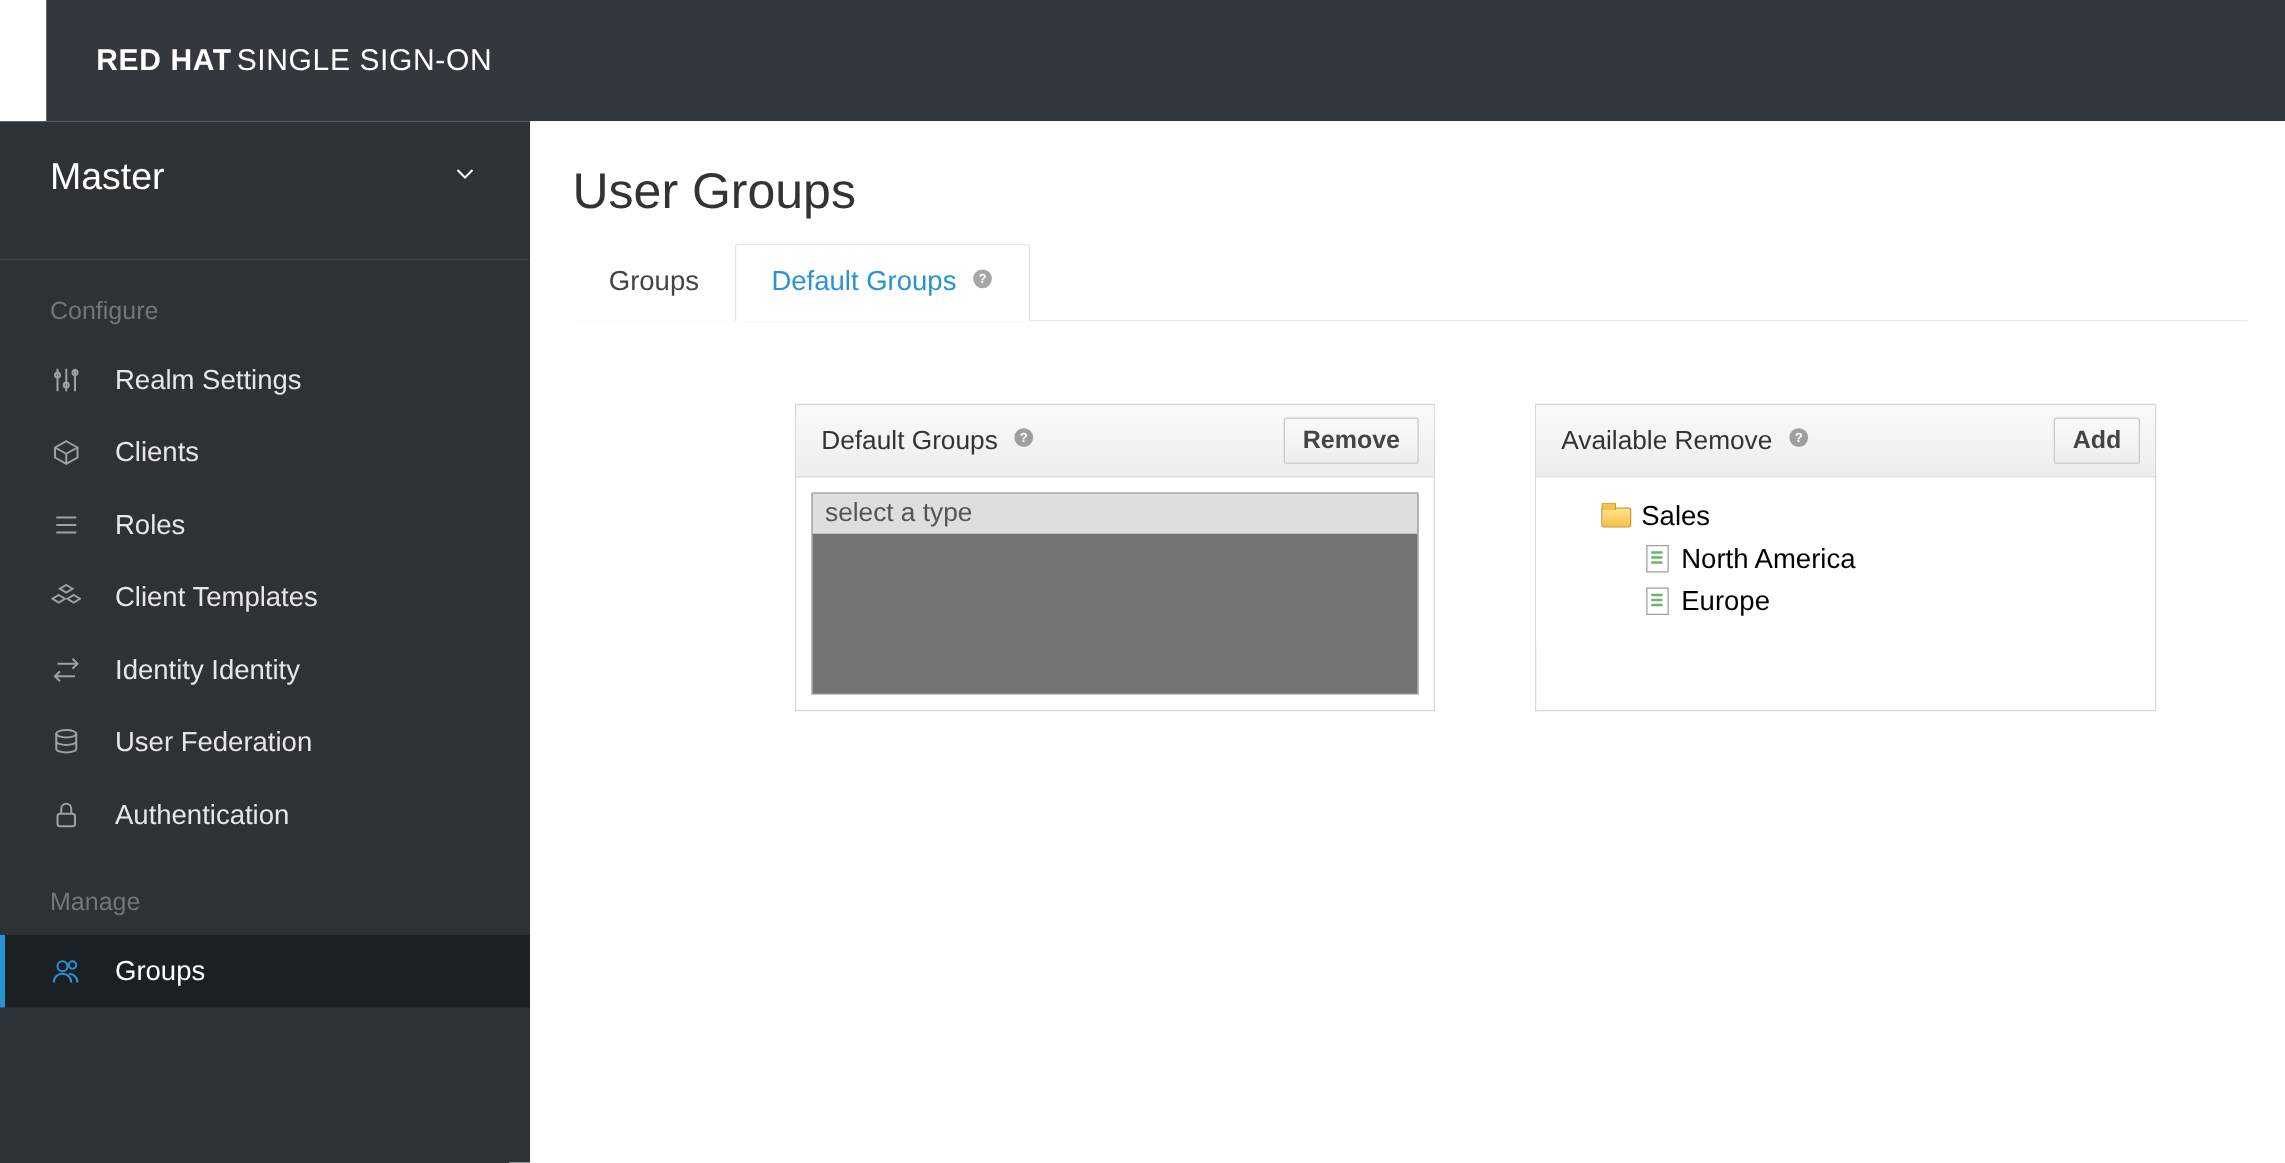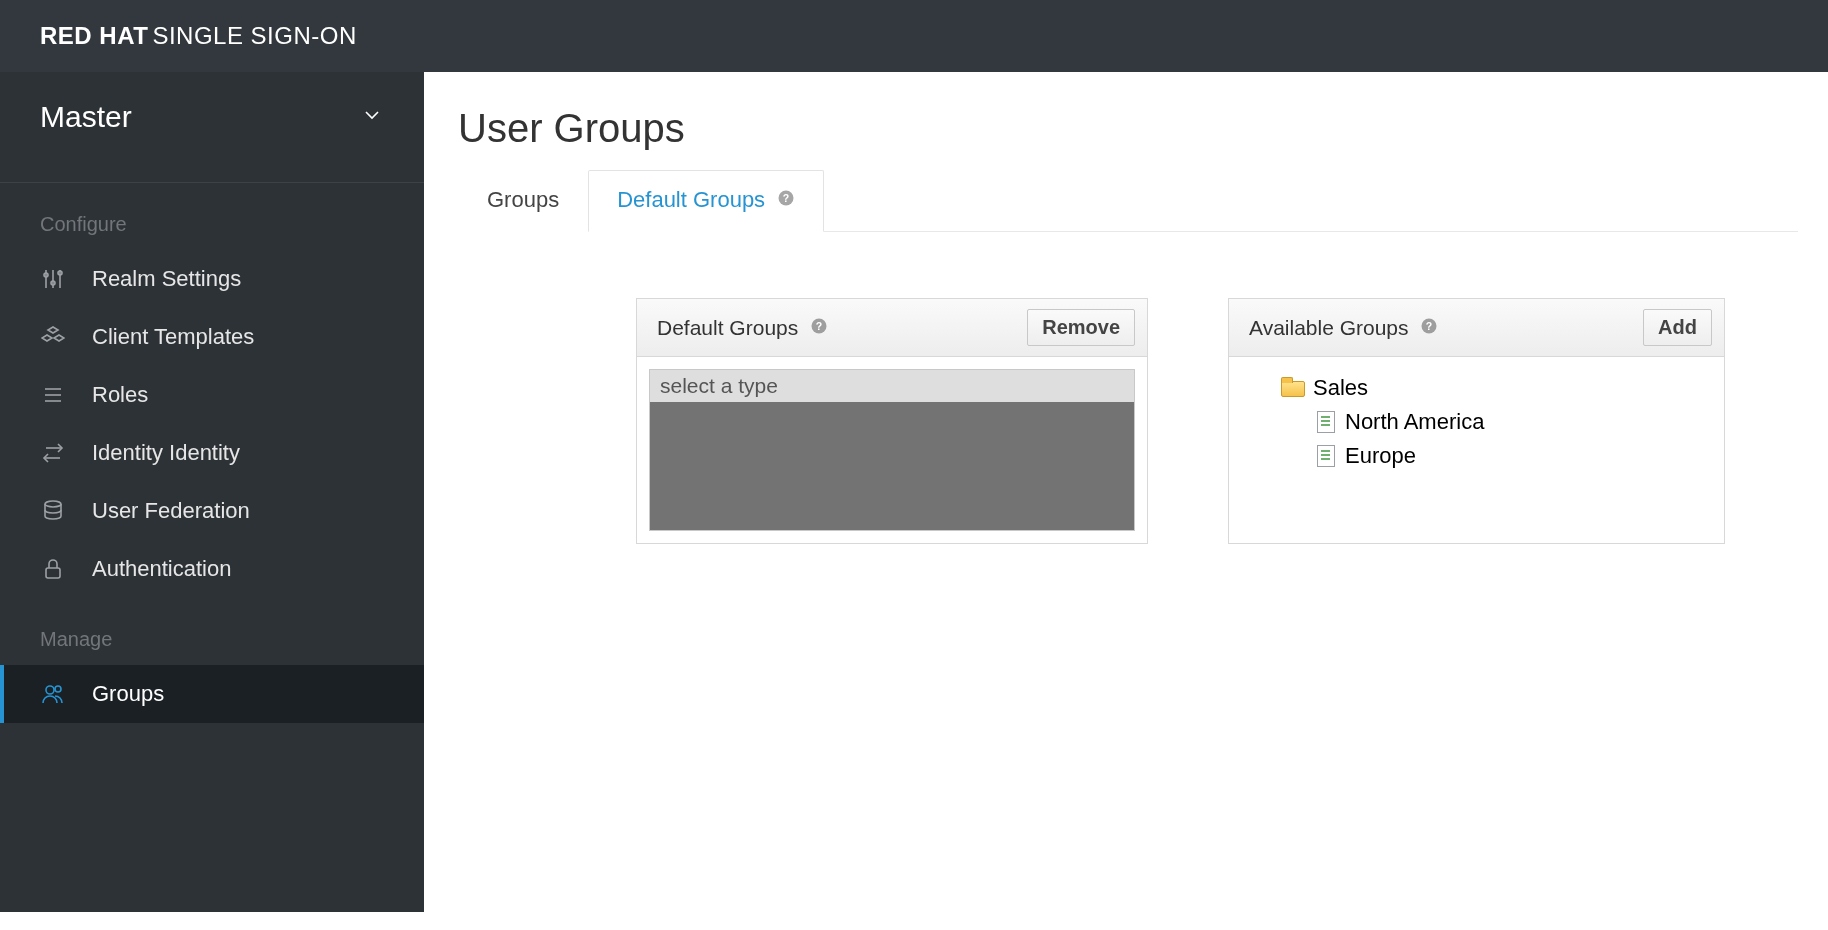--- a/index.html
+++ b/index.html
@@ -6,25 +6,26 @@
 body {
   font-family: "Helvetica Neue", Helvetica, Arial, sans-serif;
   font-size: 16px;
   color: #333;
   width: 1828px;
   height: 930px;
   overflow: hidden;
   background: #fff;
 }
 .topbar {
-  height: 72px;
+  height: 97px;
   background: #33383e;
   display: flex;
   align-items: center;
   padding-left: 40px;
+  margin-left: 37px;
 }
 .brand-bold { color: #fff; font-size: 24px; font-weight: 700; letter-spacing: 0.5px; }
 .brand-thin { color: #fff; font-size: 24px; font-weight: 300; letter-spacing: 0.5px; margin-left: 4px; }
 
 .layout { display: flex; height: calc(100% - 90px); }
 .sidebar {
   width: 424px;
   background: #2d3237;
   color: #ddd;
   display: flex;
@@ -200,41 +201,52 @@
               <line x1="12" y1="3" x2="12" y2="21"></line>
               <line x1="19" y1="3" x2="19" y2="21"></line>
               <circle cx="5" cy="8" r="2"></circle>
               <circle cx="12" cy="16" r="2"></circle>
               <circle cx="19" cy="6" r="2"></circle>
             </svg>
         </span>
         <span class="label">Realm Settings</span>
       </div>
 
+      <div class="sb-item">
+        <span class="icon">
+          <svg class="sicon" viewBox="0 0 24 24">
+              <polygon points="12 3 21 8 21 16 12 21 3 16 3 8"></polygon>
+              <line x1="3" y1="8" x2="12" y2="13"></line>
+              <line x1="21" y1="8" x2="12" y2="13"></line>
+              <line x1="12" y1="13" x2="12" y2="21"></line>
+            </svg>
+        </span>
+        <span class="label">Clients</span>
+      </div>
+
+      <div class="sb-item">
+        <span class="icon">
+          <svg class="sicon" viewBox="0 0 24 24">
+              <line x1="4" y1="6" x2="20" y2="6"></line>
+              <line x1="4" y1="12" x2="20" y2="12"></line>
+              <line x1="4" y1="18" x2="20" y2="18"></line>
+            </svg>
+        </span>
+        <span class="label">Roles</span>
+      </div>
 
       <div class="sb-item">
         <span class="icon">
           <svg class="sicon" viewBox="0 0 24 24">
               <polygon points="12 2 17 5 12 8 7 5"></polygon>
               <polygon points="6 10 11 13 6 16 1 13"></polygon>
               <polygon points="18 10 23 13 18 16 13 13"></polygon>
             </svg>
         </span>
         <span class="label">Client Templates</span>
-      </div>
-
-      <div class="sb-item">
-        <span class="icon">
-          <svg class="sicon" viewBox="0 0 24 24">
-              <line x1="4" y1="6" x2="20" y2="6"></line>
-              <line x1="4" y1="12" x2="20" y2="12"></line>
-              <line x1="4" y1="18" x2="20" y2="18"></line>
-            </svg>
-        </span>
-        <span class="label">Roles</span>
       </div>
 
       <div class="sb-item">
         <span class="icon">
           <svg class="sicon" viewBox="0 0 24 24">
               <polyline points="17 3 21 7 17 11"></polyline>
               <line x1="21" y1="7" x2="5" y2="7"></line>
               <polyline points="7 21 3 17 7 13"></polyline>
               <line x1="3" y1="17" x2="19" y2="17"></line>
             </svg>
@@ -315,21 +327,21 @@
         <div class="panel-body-left">
           <div class="select-box">
             <div class="select-row">select a type</div>
           </div>
         </div>
       </div>
 
       <div class="panel right">
         <div class="panel-header">
           <span class="panel-title">
-            <span>Available Groups</span>
+            <span>Available Remove</span>
             <span class="help">
               <svg viewBox="0 0 24 24" width="18" height="18" fill="currentColor">
                   <circle cx="12" cy="12" r="10"></circle>
                   <text x="12" y="17" text-anchor="middle" font-size="14" fill="#fff" font-family="Arial" font-weight="bold">?</text>
                 </svg>
             </span>
           </span>
           <button class="panel-btn">Add</button>
         </div>
         <div class="panel-body-right">

